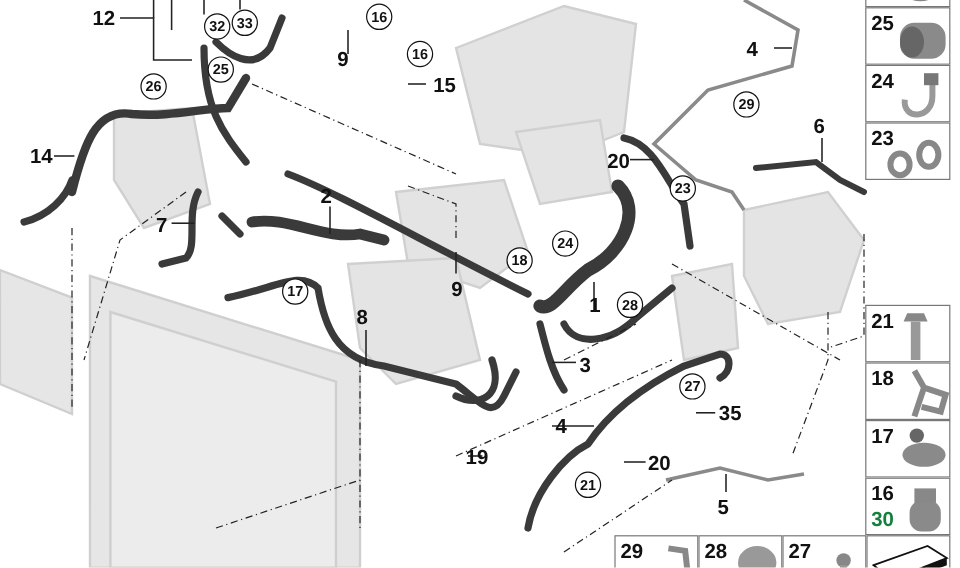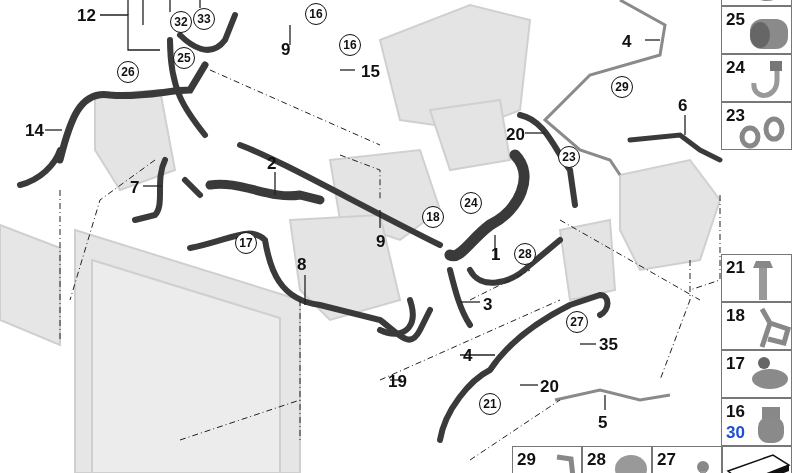--- a/index.html
+++ b/index.html
@@ -2,21 +2,21 @@
 <html><head>
 <meta charset="utf-8">
 <style>
   html,body{margin:0;padding:0;background:#fff;}
   body{width:800px;height:473px;position:relative;overflow:hidden;font-family:"Liberation Sans",sans-serif;}
   .diagram{position:absolute;left:0;top:0;width:800px;height:473px;}
   .lbl{position:absolute;font-weight:bold;font-size:17px;color:#111;line-height:1;}
   .circ{position:absolute;width:22px;height:22px;border:1.5px solid #111;border-radius:50%;background:#fff;font-weight:bold;font-size:12px;color:#111;display:flex;align-items:center;justify-content:center;box-sizing:border-box;}
   .legend-box{position:absolute;border:1px solid #777;background:#fff;box-sizing:border-box;}
   .legend-box .num{position:absolute;left:4px;top:4px;font-weight:bold;font-size:17px;color:#111;line-height:1;}
-  .legend-box .num2{position:absolute;left:4px;bottom:4px;font-weight:bold;font-size:17px;color:#1d4ed8;line-height:1;}
+  .legend-box .num2{position:absolute;left:4px;bottom:4px;font-weight:bold;font-size:17px;color:#15803d;line-height:1;}
   .legend-box svg{position:absolute;}
 </style>
 </head>
 <body>
 
 <div class="diagram">
 
   <svg width="800" height="473" style="position:absolute;left:0;top:0">
 
     <g fill="#e6e6e6" stroke="#cfcfcf" stroke-width="2">

